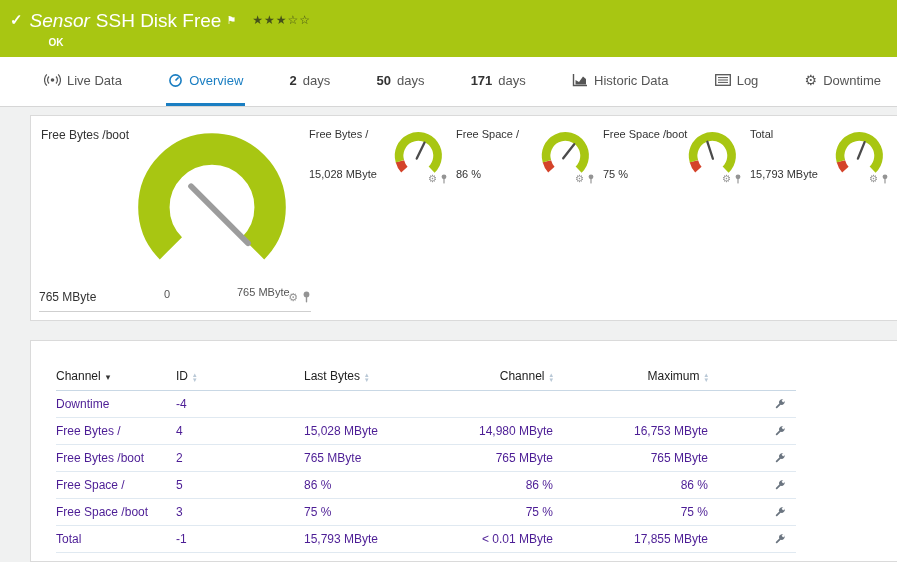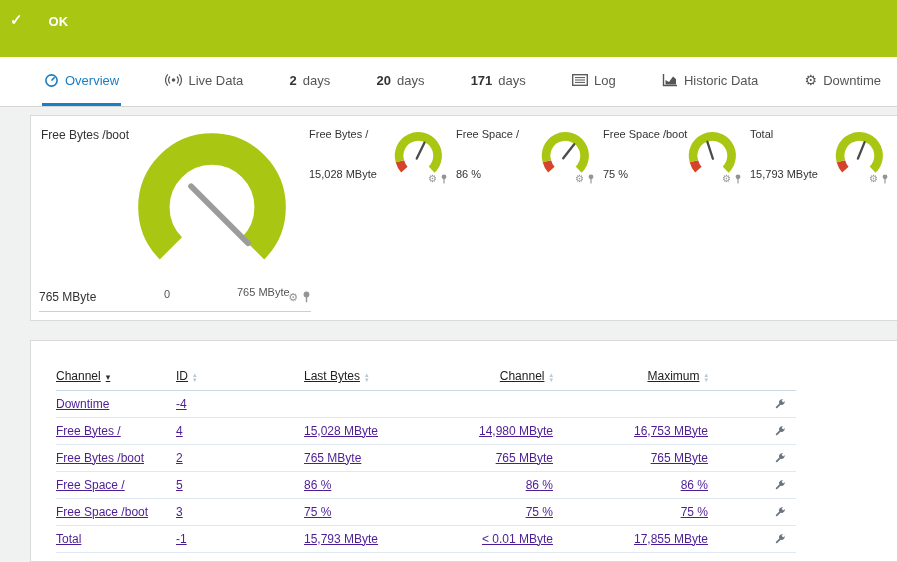--- a/index.html
+++ b/index.html
@@ -22,21 +22,21 @@
     color: #fff; font-size: 15px; font-weight: bold;
     margin: 2px 7px 0 0;
   }
   .title-line { color: #fff; font-size: 19px; line-height: 22px; }
   .t-prefix { font-style: italic; margin-right: 6px; }
   .flag { font-size: 11px; vertical-align: top; margin-left: 5px; cursor: pointer; }
   .stars {
     color: #45511a; font-size: 12px; letter-spacing: 1px;
     margin-left: 16px; vertical-align: 3px; cursor: pointer;
   }
-  .status { color: #fff; font-size: 13px; font-weight: bold; margin: 5px 0 0 19px; }
+  .status { color: #fff; font-size: 10px; font-weight: bold; margin: 5px 0 0 19px; }
 
   
   .tabbar {
     height: 50px;
     background: #fff;
     border-bottom: 1px solid #d6d6d6;
     display: flex;
     align-items: stretch;
     justify-content: space-between;
     padding: 0 14px 0 42px;
@@ -85,21 +85,21 @@
   .mini-needle { stroke: #4b4b4b; stroke-width: 2.4; stroke-linecap: round; }
   .mini-icons { position: absolute; right: -4px; bottom: -4px; display: flex; gap: 3px; align-items: center; color: #949494; }
   .mini-icons .gear-glyph { font-size: 10px; cursor: pointer; }
 
   
   table { border-collapse: collapse; margin: 22px 0 0 25px; table-layout: fixed; }
   th, td {
     height: 27px; font-size: 12px; font-weight: normal;
     text-align: left; padding: 0 6px 0 0;
     border-bottom: 1px solid #e0e9f1;
-    overflow: hidden; white-space: nowrap; text-decoration: underline;
+    overflow: hidden; white-space: nowrap;
   }
   thead th { color: #222; border-bottom: 1px solid #c9d8e5; cursor: pointer; }
   td { color: #4c1d95; }
   .col-channel { width: 120px; }
   .col-id      { width: 128px; margin-left: 27px; }
   .col-last    { width: 130px; }
   .col-min     { width: 125px; }
   .col-max     { width: 155px; }
   .col-gear    { width: 82px;  }
   .num { text-align: right; }
@@ -110,69 +110,72 @@
     margin-left: 5px; color: #b9c8d6; font-size: 7px; line-height: 5px;
   }
   .wrench-svg { cursor: pointer; display: inline-block; vertical-align: middle; }
 </style>
 </head>
 <body>
 
 <div class="header">
   <span class="check">✓</span>
   <div>
+    <div class="title-line">
+      <span class="t-prefix">Sensor</span><span>SSH Disk Free</span><span class="flag">⚑</span><span class="stars">★★★☆☆</span>
+    </div>
     <div class="status">OK</div>
   </div>
 </div>
 
 <div class="tabbar">
-  <div class="tab active">
-    <svg width="15" height="15" viewBox="0 0 15 15">
-      <circle cx="7.5" cy="7.5" r="5.6" fill="none" stroke="currentColor" stroke-width="1.6"></circle>
-      <line x1="7.5" y1="7.5" x2="10.6" y2="4.4" stroke="currentColor" stroke-width="1.6"></line>
-    </svg>
-    <span>Overview</span>
-  </div>
   <div class="tab">
     <svg width="17" height="14" viewBox="0 0 17 14">
       <circle cx="8.5" cy="7" r="1.8" fill="currentColor"></circle>
       <path d="M5 3.5 a5 5 0 0 0 0 7" fill="none" stroke="currentColor" stroke-width="1.2"></path>
       <path d="M12 3.5 a5 5 0 0 1 0 7" fill="none" stroke="currentColor" stroke-width="1.2"></path>
       <path d="M2.8 1.4 a8 8 0 0 0 0 11.2" fill="none" stroke="currentColor" stroke-width="1.2"></path>
       <path d="M14.2 1.4 a8 8 0 0 1 0 11.2" fill="none" stroke="currentColor" stroke-width="1.2"></path>
     </svg>
     <span>Live Data</span>
   </div>
+  <div class="tab active">
+    <svg width="15" height="15" viewBox="0 0 15 15">
+      <circle cx="7.5" cy="7.5" r="5.6" fill="none" stroke="currentColor" stroke-width="1.6"></circle>
+      <line x1="7.5" y1="7.5" x2="10.6" y2="4.4" stroke="currentColor" stroke-width="1.6"></line>
+    </svg>
+    <span>Overview</span>
+  </div>
   <div class="tab">
     <span class="num">2</span>
     <span>days</span>
   </div>
   <div class="tab">
-    <span class="num">20</span>
+    <span class="num">50</span>
     <span>days</span>
   </div>
   <div class="tab">
     <span class="num">171</span>
     <span>days</span>
+  </div>
+  <div class="tab">
+    <svg width="16" height="13" viewBox="0 0 16 13">
+      <path d="M1.5 0 V11.5 H15" fill="none" stroke="currentColor" stroke-width="1.4"></path>
+      <path d="M3.5 10.5 L3.5 6 L7 8 L11 2.5 L14 5 L14 10.5 Z" fill="currentColor"></path>
+    </svg>
+    <span>Historic Data</span>
   </div>
   <div class="tab">
     <svg width="16" height="12" viewBox="0 0 16 12">
       <rect x="0.7" y="0.7" width="14.6" height="10.6" fill="none" stroke="currentColor" stroke-width="1.3"></rect>
       <line x1="3" y1="3.6" x2="13" y2="3.6" stroke="currentColor" stroke-width="1"></line>
       <line x1="3" y1="6" x2="13" y2="6" stroke="currentColor" stroke-width="1"></line>
       <line x1="3" y1="8.4" x2="13" y2="8.4" stroke="currentColor" stroke-width="1"></line>
     </svg>
     <span>Log</span>
-  </div>
-  <div class="tab">
-    <svg width="16" height="13" viewBox="0 0 16 13">
-      <path d="M1.5 0 V11.5 H15" fill="none" stroke="currentColor" stroke-width="1.4"></path>
-      <path d="M3.5 10.5 L3.5 6 L7 8 L11 2.5 L14 5 L14 10.5 Z" fill="currentColor"></path>
-    </svg>
-    <span>Historic Data</span>
   </div>
   <div class="tab">
     <span class="gear-glyph">⚙</span>
     <span>Downtime</span>
   </div>
 </div>
 
 <div class="panel gauge-panel">
 
   <div class="bg-title">Free Bytes /boot</div>

